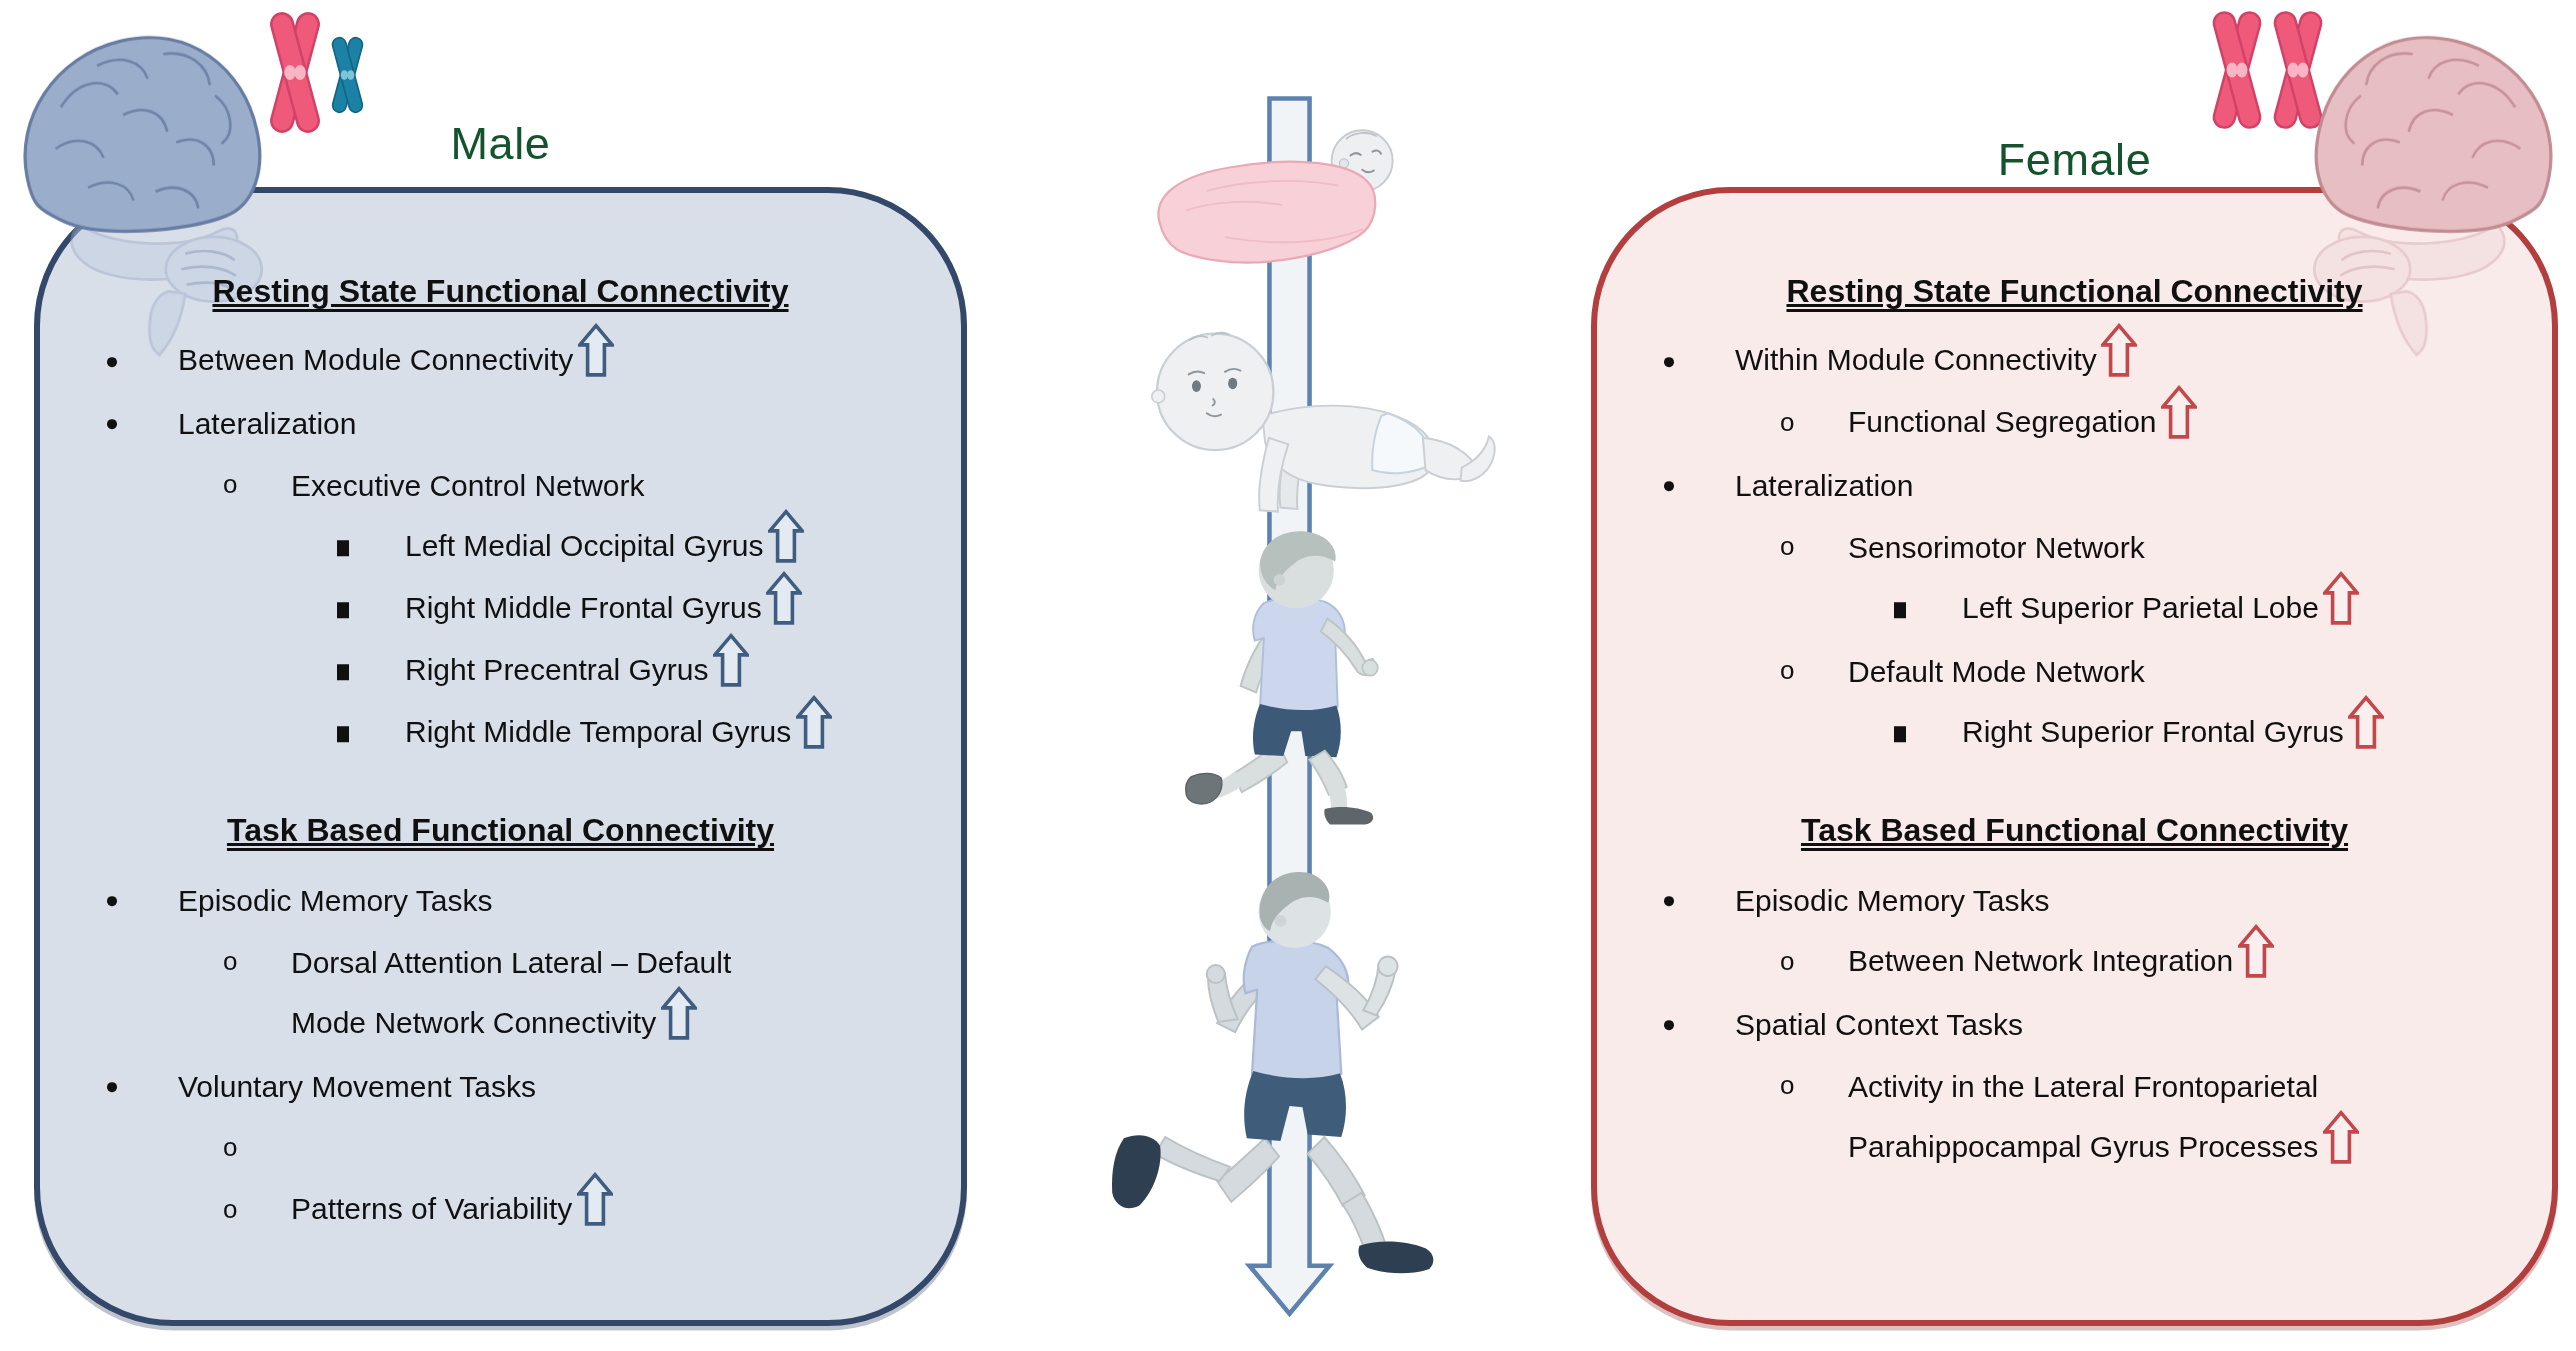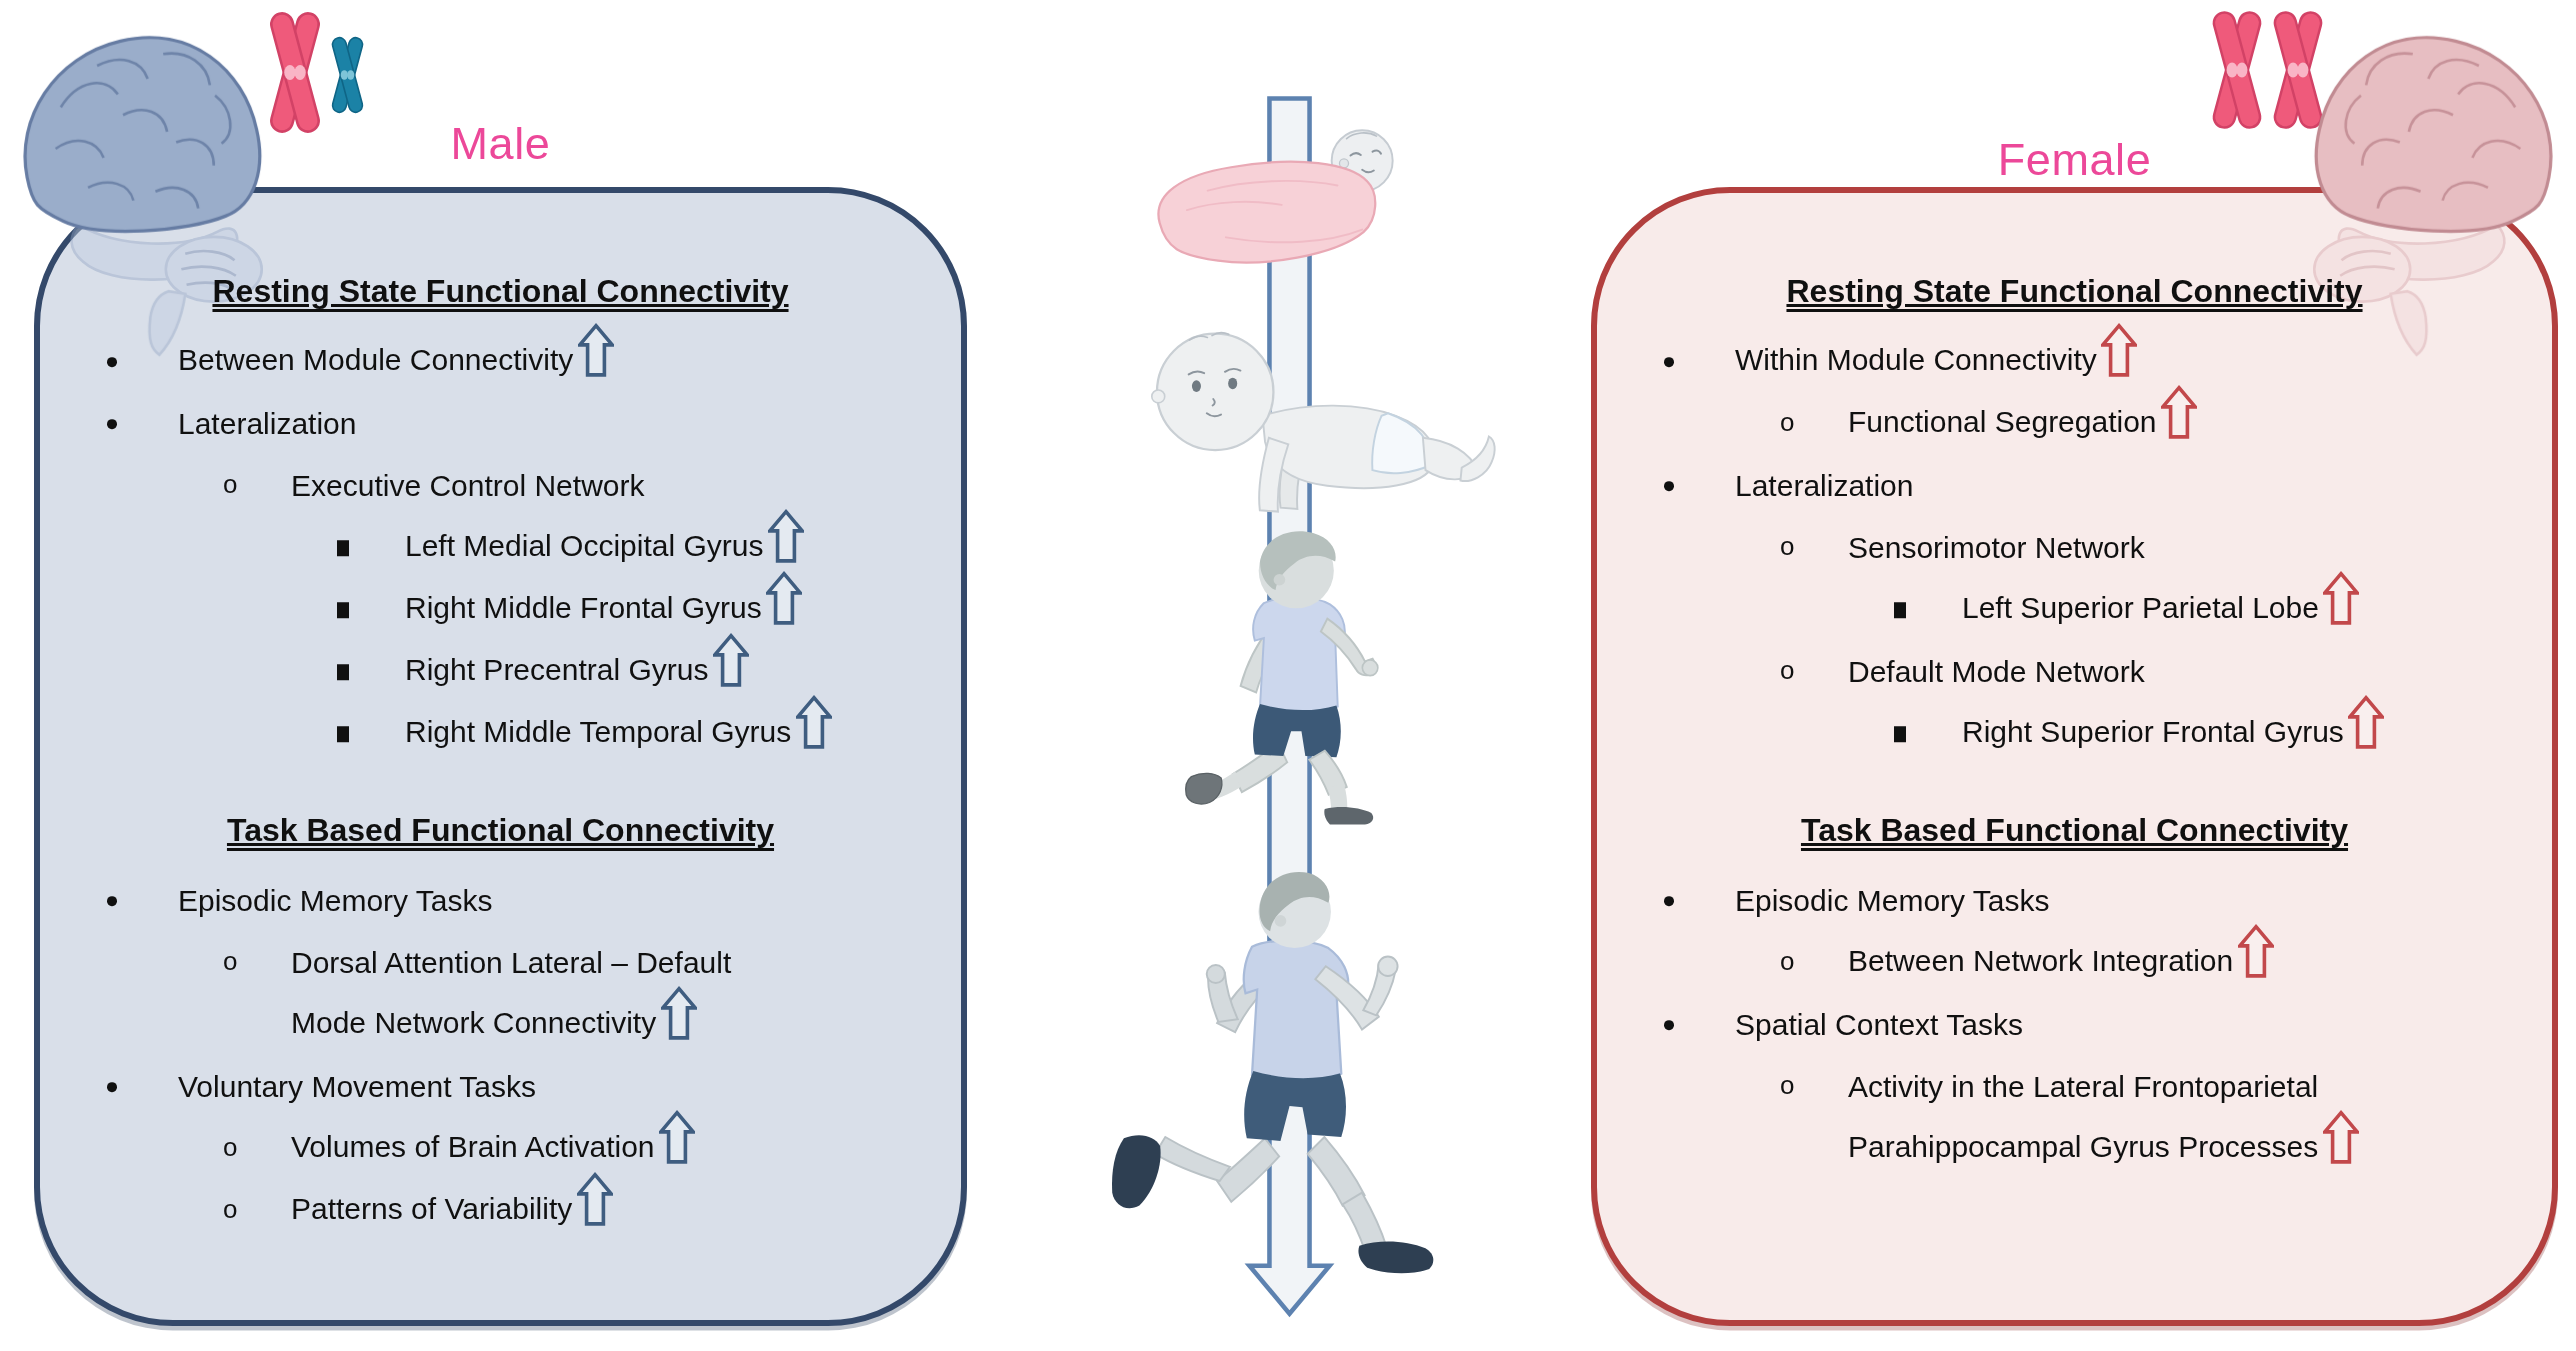--- a/index.html
+++ b/index.html
@@ -7,21 +7,21 @@
     position:relative;width:2576px;height:1351px;overflow:hidden;background:#fff;
     font-family:"Liberation Sans",sans-serif;color:var(--text,#101010);
   }
   
   .panel{position:absolute;top:187px;height:1139px;border-radius:139px;box-sizing:border-box;z-index:1;}
   .panel.male{left:34px;width:933px;background:var(--male-fill);border:6.5px solid var(--male-border);
               box-shadow:0 4.5px 0 rgba(40,60,90,.30);}
   .panel.female{left:1591px;width:967px;background:var(--female-fill);border:6.5px solid var(--female-border);
               box-shadow:0 4.5px 0 rgba(140,50,50,.30);}
   .panel-title{position:absolute;top:114px;height:60px;display:flex;align-items:center;justify-content:center;
-    font-size:45px;letter-spacing:0.6px;color:#ec4899;z-index:5;}
+    font-size:45px;letter-spacing:0.6px;color:#14532d;z-index:5;}
   .panel-title.male{left:34px;width:933px;}
   .panel-title.female{left:1591px;width:967px;margin-top:16px;}
   
   .sections{position:absolute;top:187px;z-index:4;padding-top:73px;box-sizing:border-box;}
   .sections.male{left:34px;width:933px;}
   .sections.female{left:1591px;width:967px;}
   .row{position:relative;height:62px;display:flex;align-items:center;font-size:30px;}
   .row.heading{justify-content:center;font-weight:bold;font-size:32px;margin-bottom:9px;text-decoration:underline;}
   .row.heading.gap-before{margin-top:34px;}
   .row.heading .hd{text-decoration:underline;text-decoration-thickness:3.2px;text-underline-offset:7.1px;}
@@ -141,23 +141,20 @@
         <span class="txt t2">Mode Network Connectivity<svg width="36" height="56" viewBox="0 0 60 92" class="up-arrow male">
             <polygon points="30,5 57,37 44,37 44,87 16,87 16,37 3,37"></polygon>
           </svg></span>
       </div>
       <div class="row item">
         <span class="mk mk1"></span>
         <span class="txt t1">Voluntary Movement Tasks</span>
       </div>
       <div class="row item">
         <span class="mk mk2">o</span>
-        <span class="txt t2">Volumes of Brain Activation<svg width="36" height="56" viewBox="0 0 60 92" class="up-arrow male">
-            <polygon points="30,5 57,37 44,37 44,87 16,87 16,37 3,37"></polygon>
-          </svg></span>
       </div>
       <div class="row item">
         <span class="mk mk2">o</span>
         <span class="txt t2">Patterns of Variability<svg width="36" height="56" viewBox="0 0 60 92" class="up-arrow male">
             <polygon points="30,5 57,37 44,37 44,87 16,87 16,37 3,37"></polygon>
           </svg></span>
       </div>
     </div>
   <div class="sections female" id="female-sections">
       <div class="row heading">

